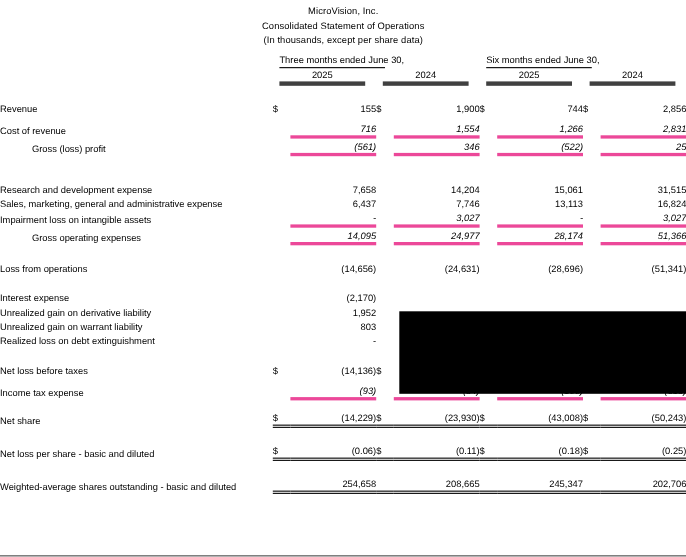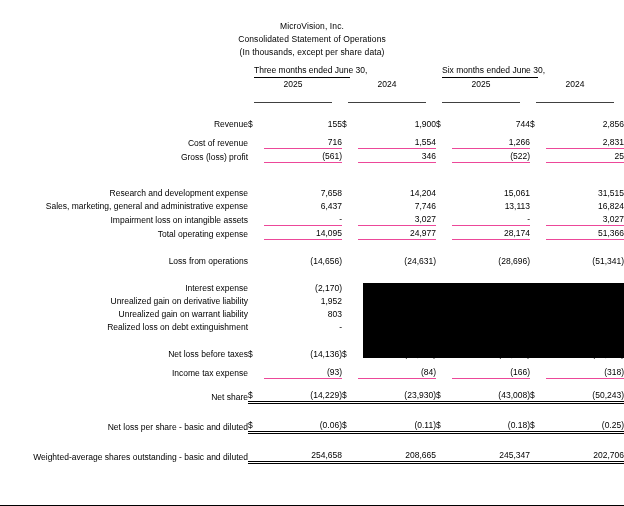--- a/index.html
+++ b/index.html
@@ -18,21 +18,21 @@
   }
   .page {
     width: 624px;
     height: 506px;
     position: relative;
     box-sizing: border-box;
     border-bottom: 1px solid #000;
   }
   .titles {
     text-align: center;
-    padding-top: 20px;
+    padding-top: 4px;
   }
   .titles div {
     font-weight: normal;
     font-size: 8.5px;
     line-height: 13px;
     letter-spacing: 0.1px;
   }
   .titles .t1 { font-weight: normal; }
   table.fin {
     border-collapse: collapse;
@@ -45,44 +45,44 @@
     line-height: 11px;
     padding: 0;
     vertical-align: bottom;
     white-space: nowrap;
   }
   
   col.label { width: 248px; }
   col.cur   { width: 16px; }
   col.num   { width: 78px; }
 
-  td.label { padding-left: 3px; text-align: right; }
+  td.label { padding-left: 3px; }
   td.label.ind1 { padding-left: 29px; }
   td.cur { text-align: left; padding-left: 4px; }
   td.num { text-align: right; padding-right: 10px; }
 
   tr.spacer td { height: 9px; font-size: 1px; line-height: 9px; }
   tr.spacer-sm td { height: 5px; font-size: 1px; line-height: 5px; }
   tr.row td { height: 13px; }
 
-  .ul-single { border-bottom: 1px solid #ec4899; }
+  .ul-single { border-bottom: 3px solid #ec4899; font-style: italic; }
   .ul-double { border-bottom: 3px double #000; }
 
   
   .hdr-group {
     text-align: right;
     font-size: 8.5px;
     border-bottom: 1px solid #000;
     padding-bottom: 1px;
   }
   .hdr-year {
     text-align: center;
     font-size: 8.5px;
-    border-bottom: 1px solid #404040;
-    padding-bottom: 12px;
+    border-bottom: 4px solid #404040;
+    padding-bottom: 0px;
   }
   .redaction {
     position: absolute;
     background: #000000;
   }
 </style>
 </head>
 <body>
 
 <div class="page">
@@ -222,21 +222,21 @@
       <td class="num ul-single">-</td>
       <td class="cur"></td>
       <td class="num ul-single">3,027</td>
       <td class="cur"></td>
       <td class="num ul-single">-</td>
       <td class="cur"></td>
       <td class="num ul-single">3,027</td>
     </tr>
 
     <tr class="row">
-      <td class="label ind1">Total operating expense</td>
+      <td class="label ind1">Gross operating expenses</td>
       <td class="cur"></td>
       <td class="num ul-single">14,095</td>
       <td class="cur"></td>
       <td class="num ul-single">24,977</td>
       <td class="cur"></td>
       <td class="num ul-single">28,174</td>
       <td class="cur"></td>
       <td class="num ul-single">51,366</td>
     </tr>
 

